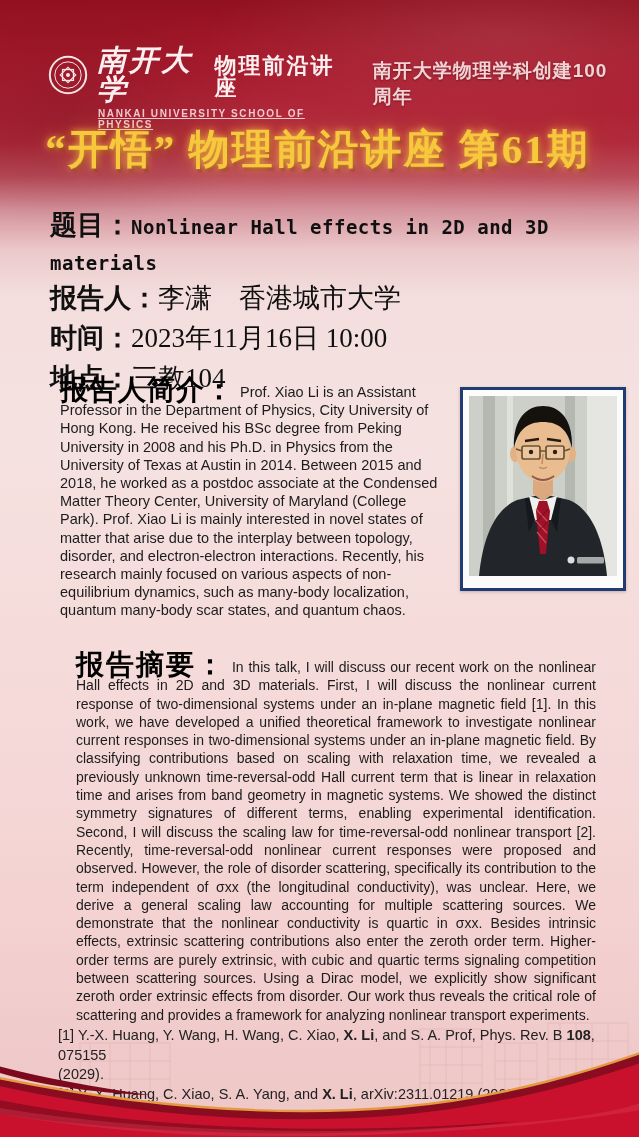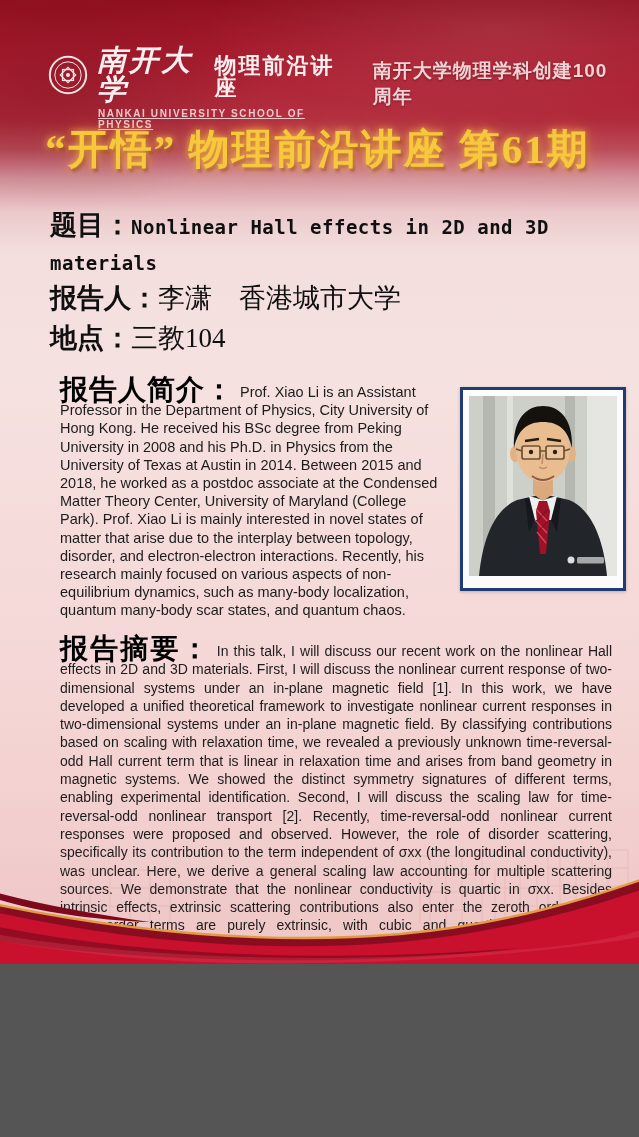--- a/index.html
+++ b/index.html
@@ -1,17 +1,17 @@
 <!DOCTYPE html>
 <html><head>
 <meta charset="utf-8">
 <style>
   html,body{margin:0;padding:0;background:#555;}
   .poster{
-    position:relative;width:639px;height:964px;overflow:hidden;
+    position:relative;width:639px;height:1137px;overflow:hidden;
     margin:0 auto;
     font-family:"Liberation Sans","DejaVu Sans",sans-serif;
     background:linear-gradient(180deg,
       #91101f 0%, #a51a2c 5%, #ad2133 9%, #b02839 12.5%,
       #ba4a58 15.5%, #d4929b 18.5%, #ecc9cb 22%,
       #f3dedd 26%, #f5e2e0 38%, #f5dcdb 55%,
       #f4d7d6 70%, #f3d1d0 82%, #f0caca 92%, #eec6c6 100%);
   }
   .poster::before{ 
     content:"";position:absolute;inset:0;pointer-events:none;
@@ -61,21 +61,21 @@
   .bio p{margin:0;font-size:14.5px;line-height:18.2px;text-align:left;}
   .section-heading{font-size:28px;font-weight:bold;color:#000;
     font-family:"Liberation Serif","DejaVu Serif",serif;
     letter-spacing:1px;vertical-align:-2px;padding-right:6px;}
   .photo-frame{float:right;margin:6px 0 4px 14px;border:3px solid #1f3d72;
     background:#fcfcfc;padding:6px 6px 12px 6px;box-shadow:0 1px 3px rgba(90,20,30,.25);}
   .photo-frame svg{display:block;}
 
   
   .abstract{position:absolute;top:640px;left:60px;right:27px;color:#1c1c1c;}
-  .abstract p{margin:0;font-size:14px;line-height:18.3px;text-align:justify;}
+  .abstract p{margin:16px;font-size:14px;line-height:18.3px;text-align:justify;}
 
   
   .refs{position:absolute;top:1026px;left:58px;right:14px;color:#222;
     font-size:14.5px;line-height:19.5px;}
   .refs p{margin:0;}
   .refs b{font-weight:bold;}
 
   
   .buildings{position:absolute;left:0;bottom:40px;width:100%;height:80px;
     opacity:.20;pointer-events:none;}
@@ -103,20 +103,21 @@
     </div>
     <div class="anniversary">南开大学物理学科创建100周年</div>
   </div>
 
   <div class="banner">“开悟” 物理前沿讲座 第61期</div>
 
   <div class="info">
     <p class="line-title"><span class="zh-label">题目：</span><span class="title-en">Nonlinear Hall effects in 2D and 3D</span></p>
     <p class="line-cont title-en">materials</p>
     <p class="line-big"><span class="zh-label">报告人：</span><span class="zh-value">李潇　香港城市大学</span></p>
+    <p class="line-big"><span class="zh-label">时间：</span><span class="zh-value">2023年11月16日 10:00</span></p>
     <p class="line-big"><span class="zh-label">地点：</span><span class="zh-value">三教104</span></p>
   </div>
 
   <div class="bio">
     <div class="photo-frame">
       <svg width="148" height="180" viewBox="0 0 148 180">
         <rect x="0" y="0" width="148" height="180" fill="#cdd0c9"></rect>
         <rect x="14" y="0" width="12" height="180" fill="#b4b8b0"></rect>
         <rect x="38" y="0" width="6" height="180" fill="#dfe1db"></rect>
         <rect x="96" y="0" width="10" height="180" fill="#b4b8b0"></rect>

